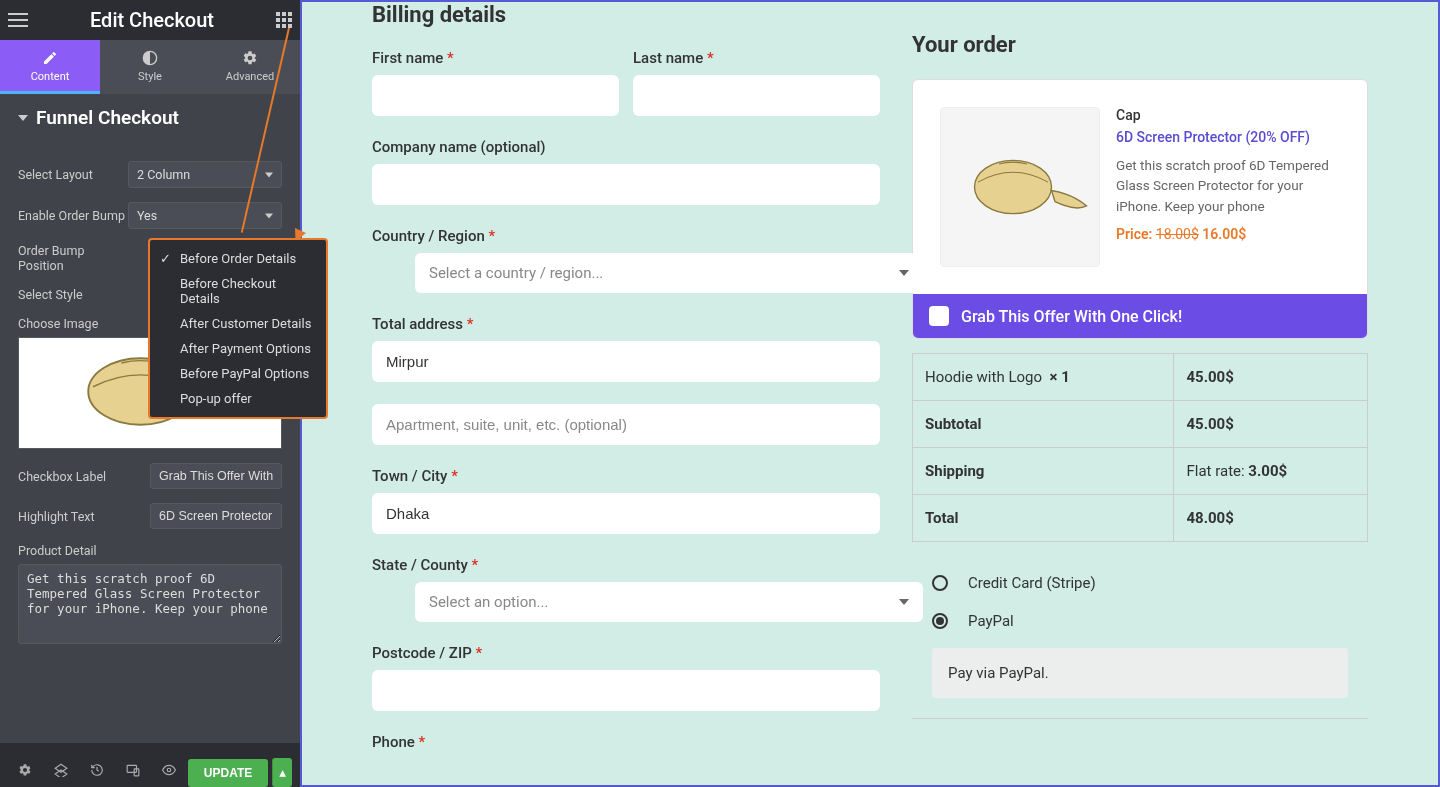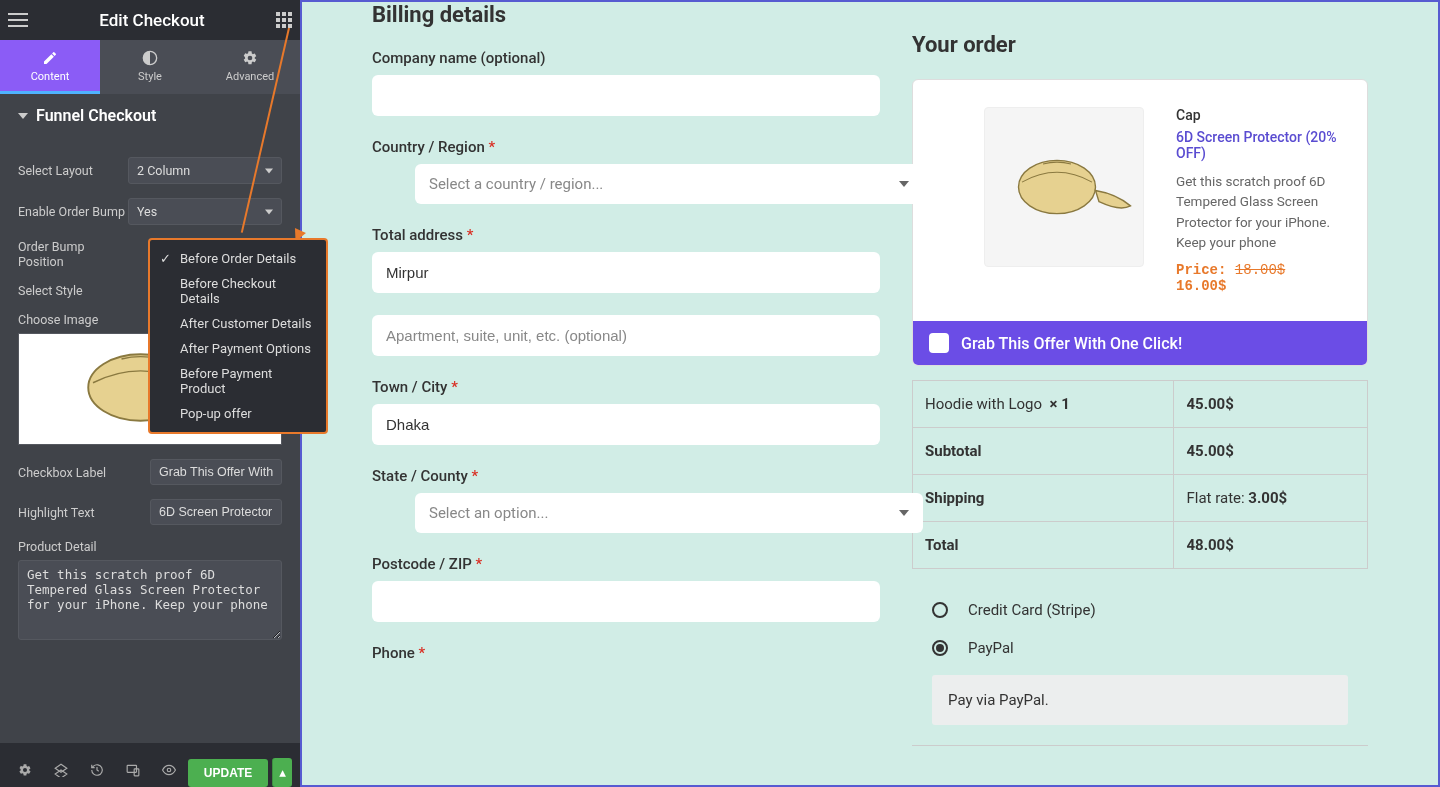--- a/index.html
+++ b/index.html
@@ -4,30 +4,30 @@
 <style>
 * { box-sizing: border-box; margin: 0; padding: 0; }
 body { font-family: -apple-system, BlinkMacSystemFont, "Segoe UI", Roboto, sans-serif; background: #fff; overflow: hidden; }
 .app { display: flex; width: 1440px; height: 787px; }
 
 
 .sidebar { width: 300px; background: #404349; color: #ddd; display: flex; flex-direction: column; position: relative; }
 .sidebar-header { display: flex; align-items: center; justify-content: space-between; height: 40px; background: #2b2d33; padding: 0 8px; }
 .hamburger { width: 20px; height: 14px; cursor: pointer; display: flex; flex-direction: column; justify-content: space-between; }
 .hamburger span { height: 2px; background: #ccc; display: block; }
-.sidebar-title { font-size: 17px; color: #fff; font-weight: 500; }
+.sidebar-title { font-size: 20px; color: #fff; font-weight: 500; }
 .apps-icon { width: 16px; height: 16px; display: grid; grid-template-columns: repeat(3,1fr); grid-template-rows: repeat(3,1fr); gap: 2px; cursor: pointer; }
 .apps-icon span { background: #ccc; }
 
 .tabs { display: flex; background: #404349; }
 .tab { flex: 1; text-align: center; padding: 10px 0 8px; cursor: pointer; font-size: 11px; color: #ccc; border-bottom: 3px solid transparent; background: #4a4d55; }
 .tab.active { background: #8b5cf6; border-bottom: 3px solid #4fb3ff; color: #fff; }
 .tab svg { display: block; margin: 0 auto 4px; }
 
-.section-header { display: flex; align-items: center; gap: 8px; padding: 12px 18px; background: #404349; font-size: 16px; color: #fff; font-weight: 600; cursor: pointer; }
+.section-header { display: flex; align-items: center; gap: 8px; padding: 12px 18px; background: #404349; font-size: 19px; color: #fff; font-weight: 600; cursor: pointer; }
 .caret-down { width: 0; height: 0; border-left: 5px solid transparent; border-right: 5px solid transparent; border-top: 6px solid #ccc; }
 
 .controls { padding: 6px 18px 10px; background: #404349; font-size: 12.5px; color: #ccc; flex: 1; overflow: auto; }
 .control-row { display: flex; align-items: center; justify-content: space-between; margin: 14px 0; }
 .control-row label { flex: 0 0 110px; font-size: 12.5px; color: #ccc; }
 .control-row .select { flex: 1; }
 .select { background: #4a4d55; border: 1px solid #55585f; color: #ddd; padding: 5px 8px; font-size: 12.5px; border-radius: 3px; position: relative; cursor: pointer; }
 .select::after { content: ""; position: absolute; right: 8px; top: 50%; transform: translateY(-50%); width: 0; height: 0; border-left: 4px solid transparent; border-right: 4px solid transparent; border-top: 5px solid #ccc; }
 .text-input { background: #4a4d55; border: 1px solid #55585f; color: #ddd; padding: 5px 8px; font-size: 12.5px; border-radius: 3px; width: 100%; }
 .control-label-block { font-size: 12.5px; color: #ccc; margin: 14px 0 6px; }
@@ -63,27 +63,27 @@
 .form-group label { display: block; font-size: 15px; color: #333; font-weight: 500; margin-bottom: 8px; }
 .req { color: #d93025; }
 .form-input { width: 100%; background: #fff; border: none; border-radius: 6px; padding: 12px 14px; font-size: 15px; color: #333; }
 .form-input::placeholder { color: #888; }
 .form-select { width: 100%; background: #fff; border: none; border-radius: 6px; padding: 11px 14px; font-size: 15px; color: #888; position: relative; margin-left: 43px; }
 .form-select::after { content: ""; position: absolute; right: 14px; top: 50%; transform: translateY(-50%); width: 0; height: 0; border-left: 5px solid transparent; border-right: 5px solid transparent; border-top: 6px solid #666; }
 
 .order-col { width: 456px; }
 .order-col h2 { font-size: 22px; font-weight: 700; color: #333; margin-bottom: 22px; }
 .bump-card { background: #fff; border: 1px solid #ddd; border-radius: 6px; overflow: hidden; margin-bottom: 14px; }
-.bump-body { display: flex; padding: 27px; gap: 32px; margin-left: 44px; }
+.bump-body { display: flex; padding: 27px; gap: 16px; }
 .bump-image { width: 160px; height: 160px; background: #f5f5f5; border-radius: 4px; display: flex; align-items: center; justify-content: center; border: 1px solid #eee; }
 .bump-text { flex: 1; font-size: 14px; }
 .bump-title { color: #333; font-weight: 500; margin-bottom: 6px; }
 .bump-highlight { color: #5a4cd1; font-weight: 500; margin-bottom: 10px; font-size: 14px; }
 .bump-desc { color: #666; line-height: 1.5; margin-bottom: 10px; font-size: 13.5px; }
-.bump-price { font-size: 14px; font-family: Liberation Mono, monospace; }
+.bump-price { font-size: 14px; }
 .bump-price .label { color: #e8792b; font-weight: 600; }
 .bump-price .old { color: #e8792b; text-decoration: line-through; }
 .bump-price .new { color: #e8792b; font-weight: 600; }
 .bump-checkbox { background: #6b4de6; padding: 12px 16px; display: flex; align-items: center; gap: 12px; color: #fff; font-weight: 500; cursor: pointer; }
 .bump-checkbox .box { width: 20px; height: 20px; background: #fff; border-radius: 4px; }
 
 .order-table { width: 100%; border: 1px solid #ccc; border-collapse: collapse; font-size: 15px; margin-bottom: 22px; }
 .order-table td, .order-table th { padding: 14px 12px; border: 1px solid #ccc; text-align: left; color: #333; }
 .order-table th { font-weight: 700; background: transparent; }
 .order-table .price-col { font-weight: 700; }
@@ -181,21 +181,21 @@
       </div>
       <div class="control-label-block">Product Detail</div>
       <textarea class="textarea" style="">Get this scratch proof 6D Tempered Glass Screen Protector for your iPhone. Keep your phone</textarea>
     </div>
 
     <div class="dropdown-menu">
       <div class="dropdown-item checked">Before Order Details</div>
       <div class="dropdown-item">Before Checkout Details</div>
       <div class="dropdown-item">After Customer Details</div>
       <div class="dropdown-item">After Payment Options</div>
-      <div class="dropdown-item">Before Payment Product</div>
+      <div class="dropdown-item">Before PayPal Options</div>
       <div class="dropdown-item">Pop-up offer</div>
     </div>
 
     <div class="arrow-line"></div>
     <div class="arrow-head"></div>
 
     <div class="collapse-handle"></div>
 
     <div class="sidebar-footer">
       <div class="footer-icon">
@@ -229,20 +229,30 @@
         </div>
       <button class="update-btn">UPDATE</button>
       <button class="update-caret">▴</button>
     </div>
   </div>
 
   <div class="preview">
     <div class="checkout-grid">
       <div class="billing">
         <h2>Billing details</h2>
+        <div class="form-row">
+          <div class="form-group">
+            <label><span>First name</span> <span class="req">*</span></label>
+            <input class="form-input" style="">
+          </div>
+          <div class="form-group">
+            <label><span>Last name</span> <span class="req">*</span></label>
+            <input class="form-input" style="">
+          </div>
+        </div>
         <div class="form-row">
             <div class="form-group">
           <label>Company name (optional)</label>
           <input class="form-input" style="">
         </div>
           </div>
         <div class="form-row">
             <div class="form-group">
           <label><span>Country / Region</span> <span class="req">*</span></label>
           <div class="form-select">Select a country / region...</div>

